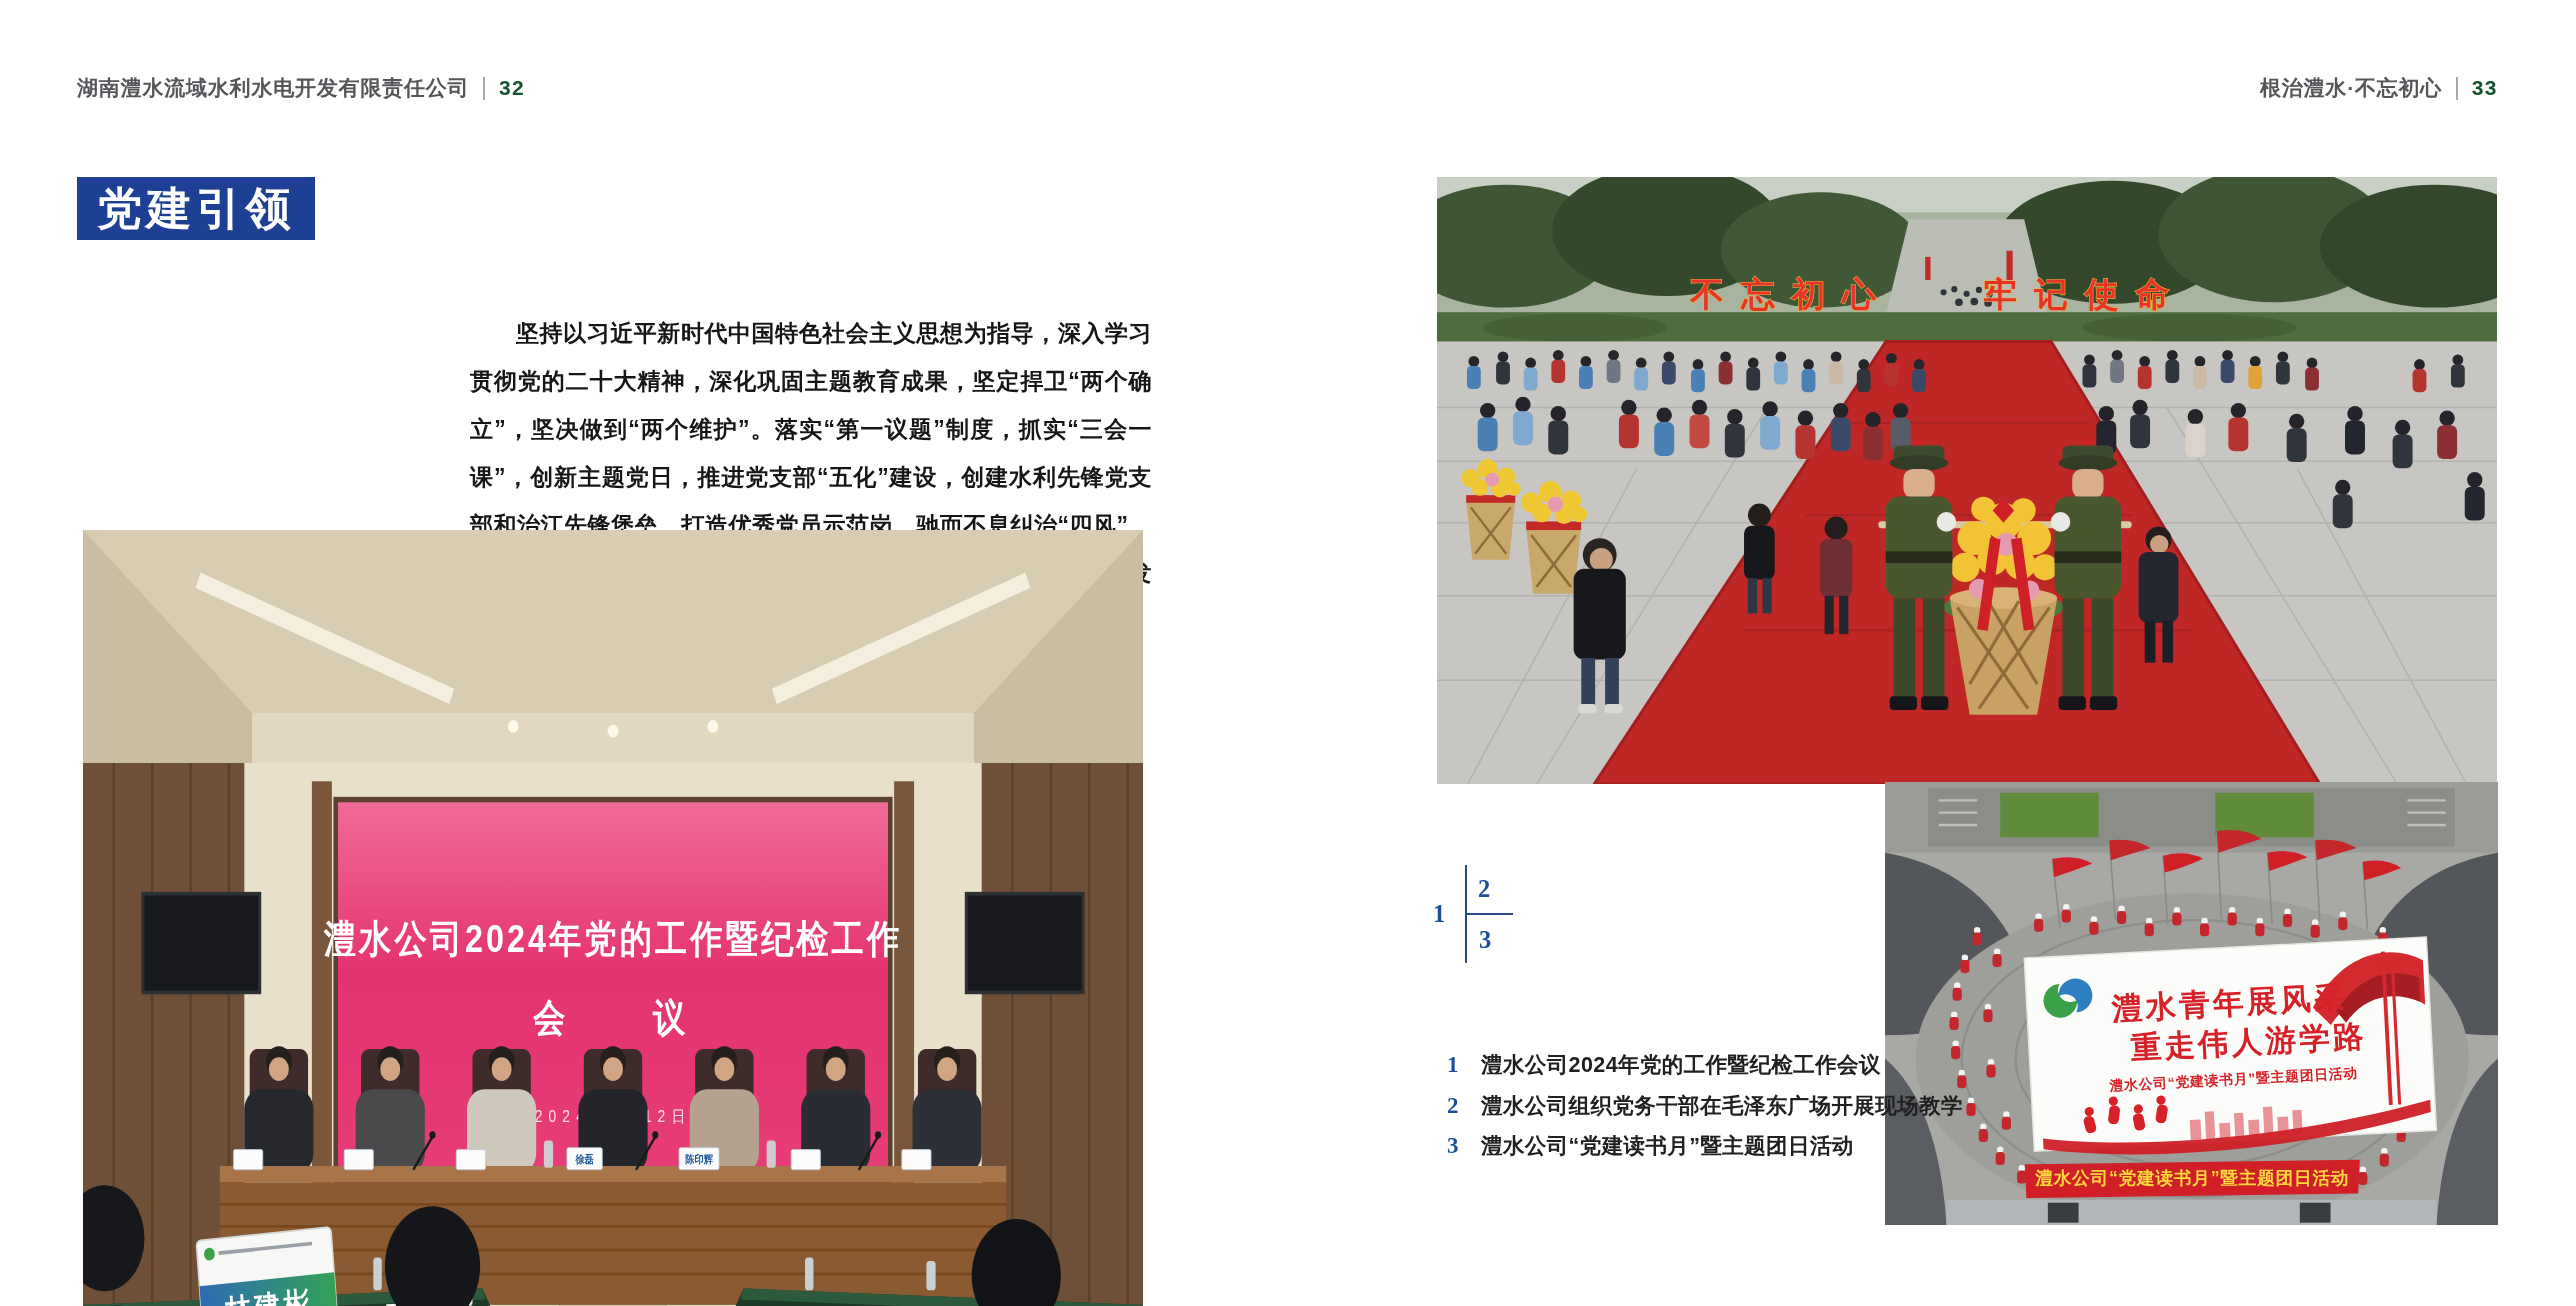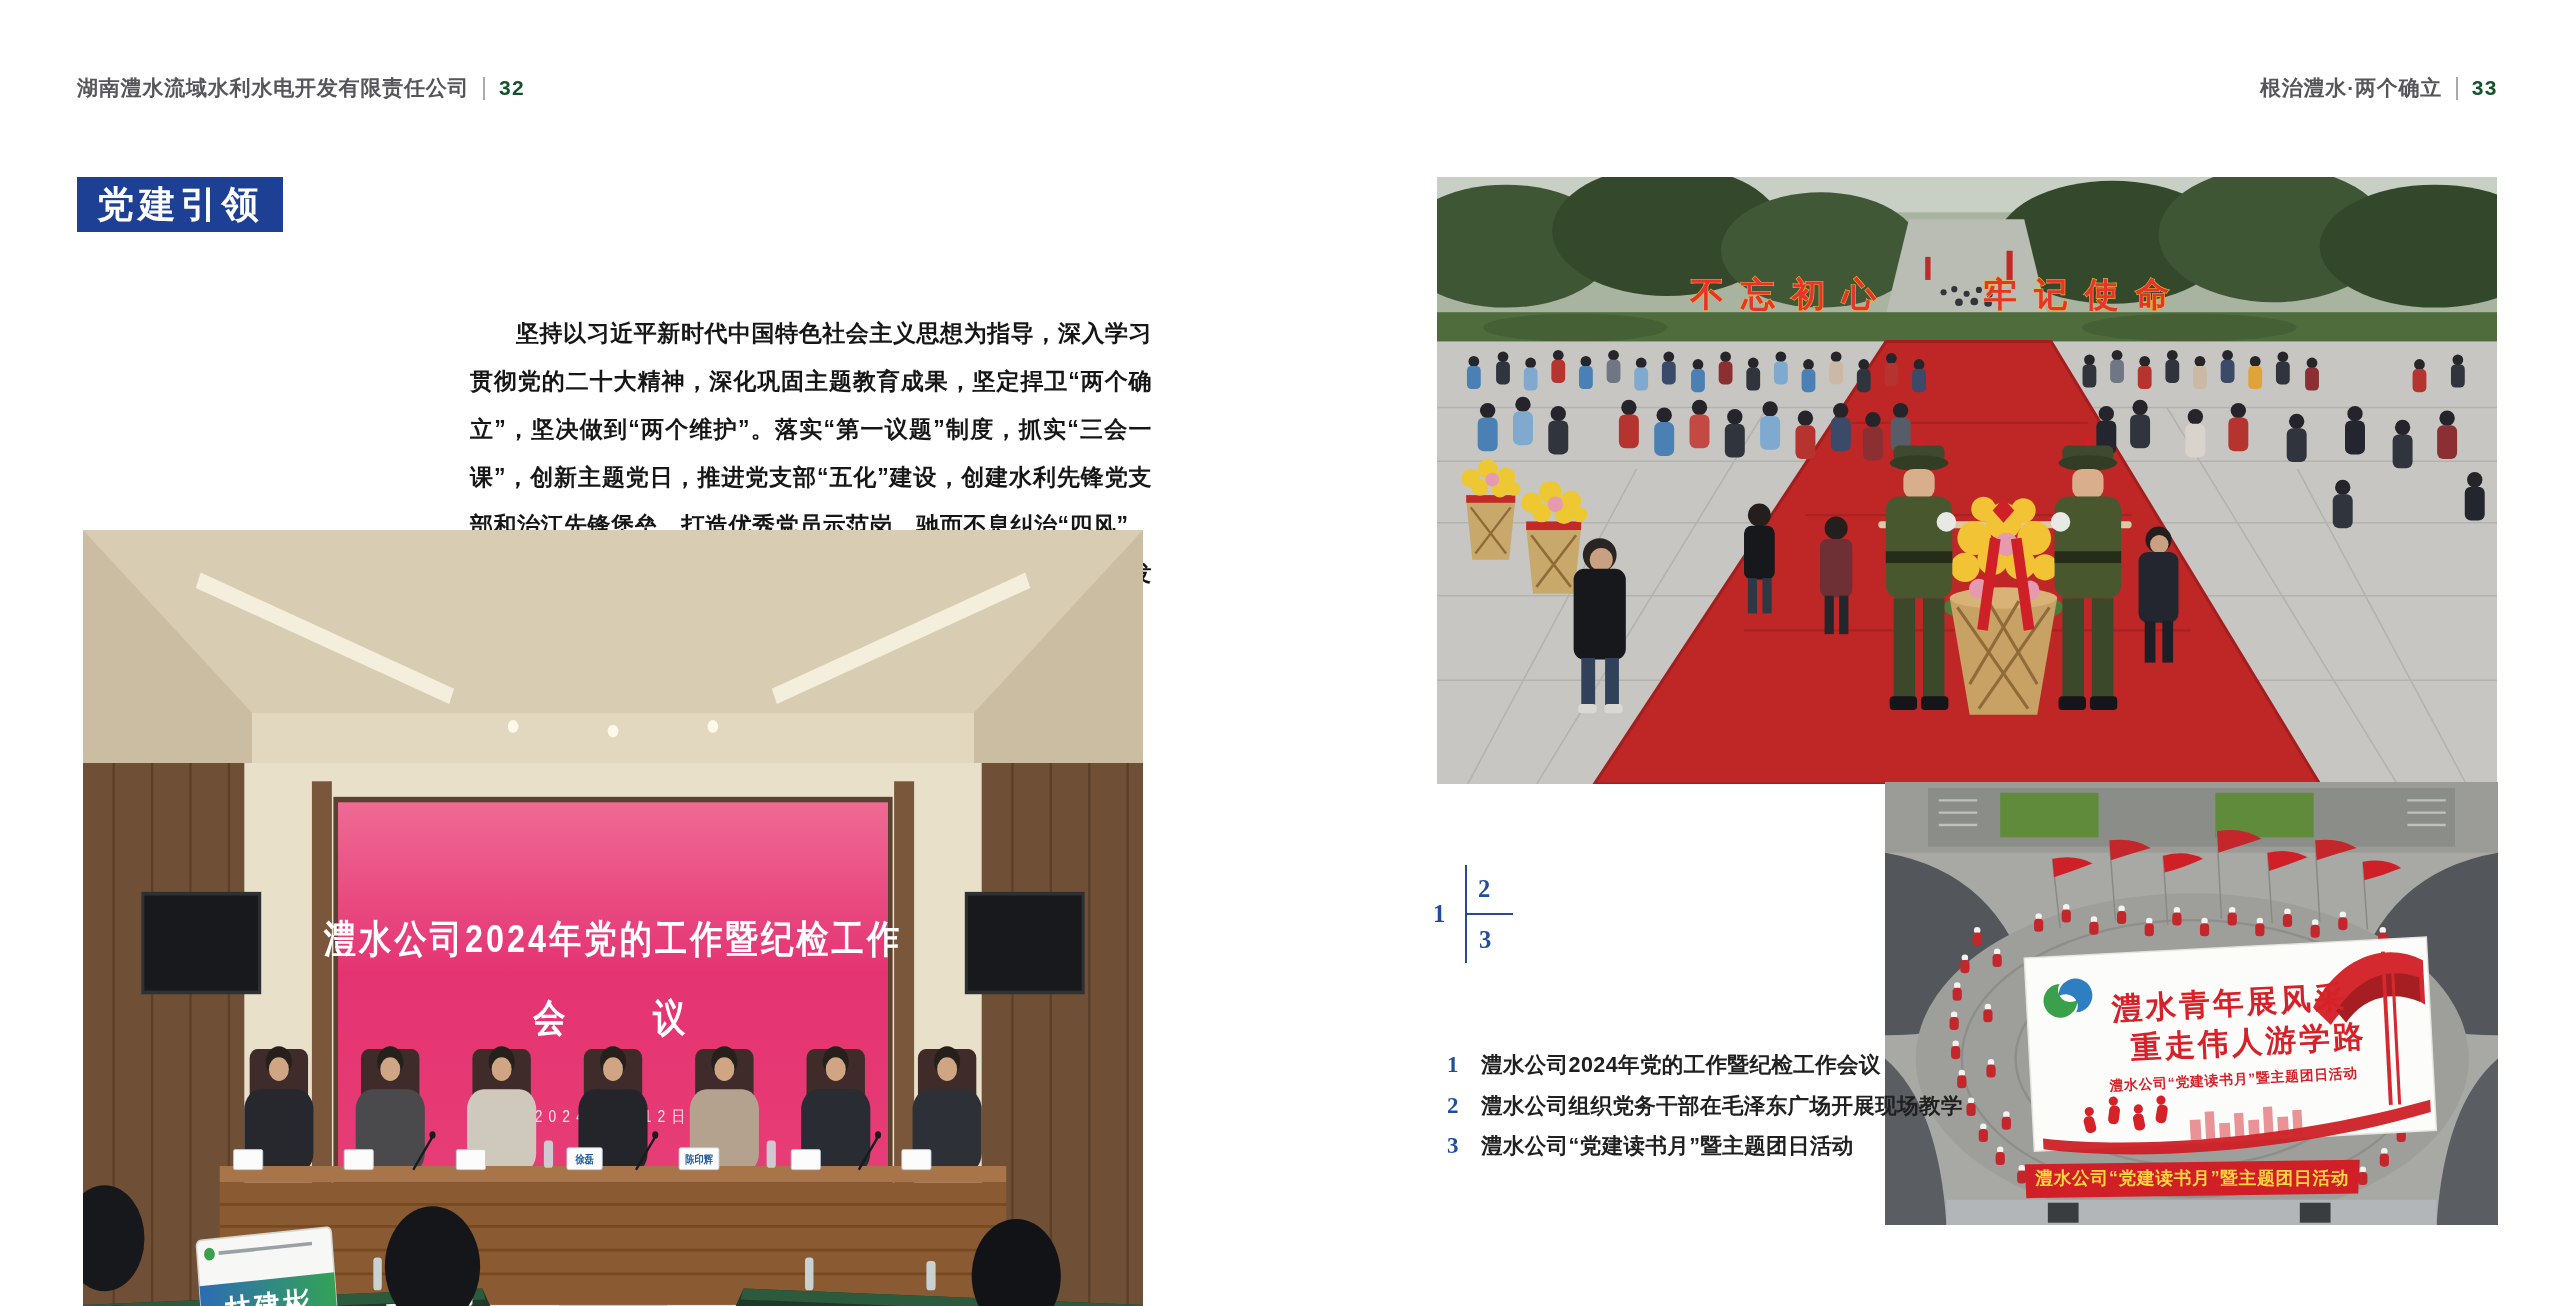--- a/index.html
+++ b/index.html
@@ -9,21 +9,21 @@
   }
   
   .hdr{position:absolute;top:74px;display:flex;align-items:center;gap:14px;
        font-size:21px;font-weight:bold;color:#55565a;letter-spacing:0.8px;}
   .hdr-left{left:77px;}
   .hdr-right{right:78px;}
   .hdr .divider{width:1.5px;height:23px;background:#a9aaac;}
   .hdr .pageno{color:#14532d;letter-spacing:1.5px;}
   
   .badge{position:absolute;left:77px;top:177px;background:#1d3f94;color:#ffffff;
-         font-size:37px;font-weight:bold;letter-spacing:4.6px;padding:9.2px 20px;line-height:1;}
+         font-size:45px;font-weight:bold;letter-spacing:4.6px;padding:9.2px 20px;line-height:1;}
   
   .para{position:absolute;left:470px;top:286px;width:682px;font-size:23px;line-height:48px;
         font-weight:bold;color:#161616;text-align:justify;text-indent:2em;letter-spacing:0.4px;}
   
   figure{margin:0;padding:0;position:absolute;}
   .photo1{left:83px;top:530px;width:1060px;height:827px;}
   .photo2{left:1437px;top:177px;width:1060px;height:607px;}
   .photo3{left:1885px;top:782px;width:613px;height:443px;}
   figure svg{display:block;width:100%;height:100%;}
   
@@ -48,21 +48,21 @@
 
 <div class="canvas">
 
   <div class="hdr hdr-left">
     <span>湖南澧水流域水利水电开发有限责任公司</span>
     <span class="divider"></span>
     <span class="pageno">32</span>
   </div>
 
   <div class="hdr hdr-right">
-    <span>根治澧水·两个确立</span>
+    <span>根治澧水·不忘初心</span>
     <span class="divider"></span>
     <span class="pageno">33</span>
   </div>
 
   <div class="badge">党建引领</div>
 
   <p class="para">坚持以习近平新时代中国特色社会主义思想为指导，深入学习贯彻党的二十大精神，深化巩固主题教育成果，坚定捍卫“两个确立”，坚决做到“两个维护”。落实“第一议题”制度，抓实“三会一课”，创新主题党日，推进党支部“五化”建设，创建水利先锋党支部和治江先锋堡垒，打造优秀党员示范岗，驰而不息纠治“四风”，强化监督执纪问责，以高质量党建引领保障公司各项事业高质量发展。</p>
 
   <figure class="photo1">
     <svg viewBox="0 0 1380 905" preserveAspectRatio="none">

